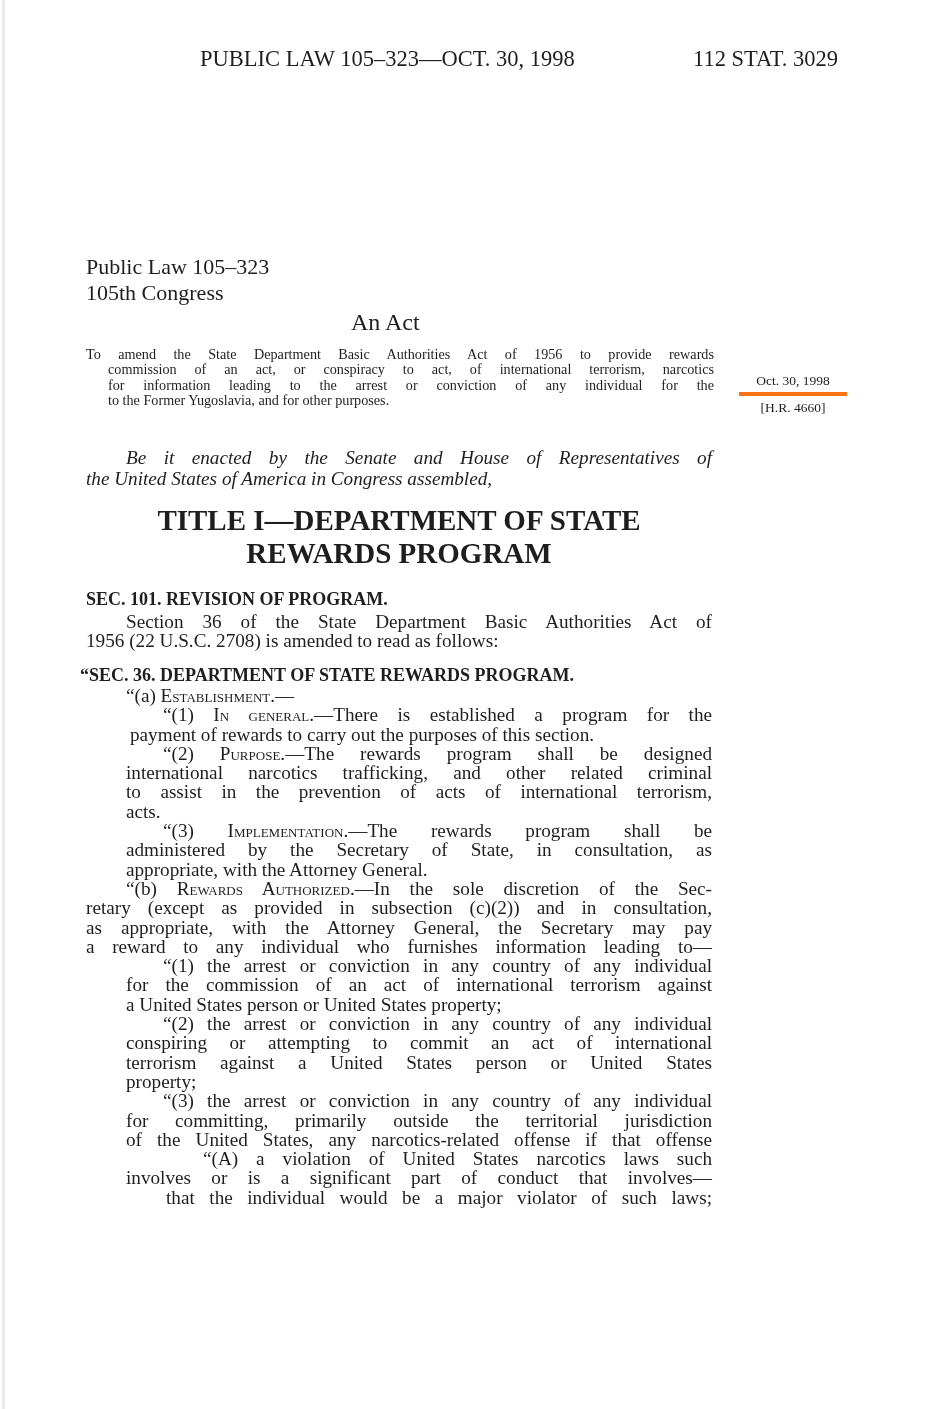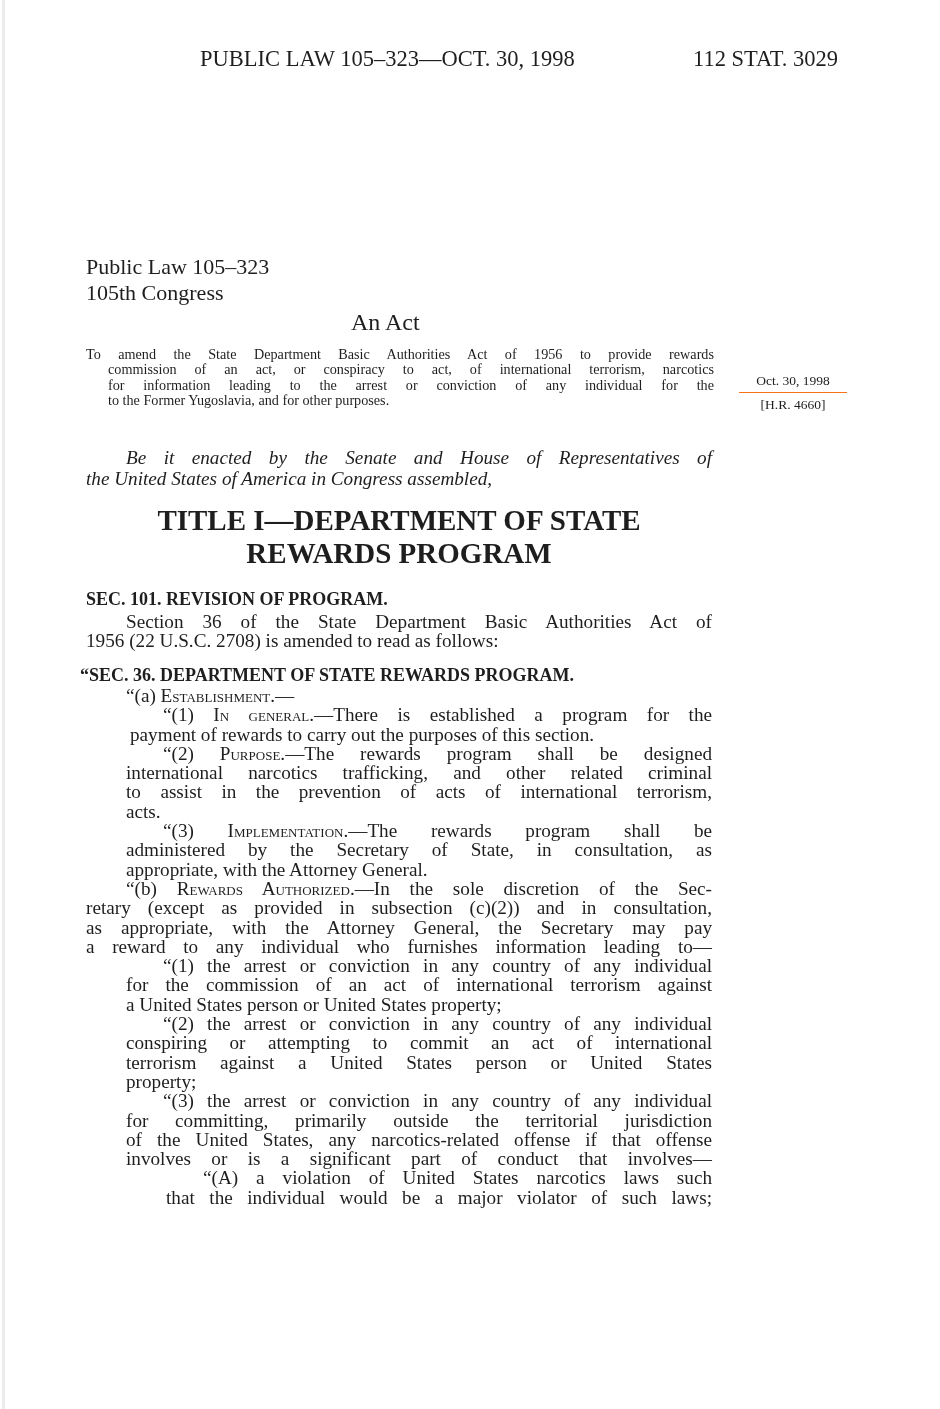--- a/index.html
+++ b/index.html
@@ -38,21 +38,21 @@
     text-align: justify;
   }
   .long-title .ln { display: block; white-space: nowrap; text-align-last: justify; }
   .long-title .ln.last { text-align-last: left; }
 
   .margin-note {
     position: absolute; left: 739px; top: 373px; width: 108px;
     font-size: 13.5px; text-align: center;
     font-family: "Liberation Serif", serif;
   }
-  .margin-note .date { padding-bottom: 3px; border-bottom: 1px solid #f97316; }
+  .margin-note .date { padding-bottom: 3px; border-bottom: 4px solid #f97316; }
   .margin-note .bill { padding-top: 4px; }
 
   .enacting {
     position: absolute; left: 86px; top: 448px; width: 626px;
     font-size: 19.2px; line-height: 20.5px; font-style: italic;
     font-family: "Liberation Serif", serif;
   }
   .enacting .ln { display: block; white-space: nowrap; }
   .enacting .l1 { padding-left: 40px; text-align-last: justify; text-align: justify; }
 
@@ -148,17 +148,17 @@
   <span class="ln last" style="padding-left:40px">a United States person or United States property;</span>
 
   <span class="ln" style="padding-left:77px">“(2) the arrest or conviction in any country of any individual</span>
   <span class="ln" style="padding-left:40px">conspiring or attempting to commit an act of international</span>
   <span class="ln" style="padding-left:40px">terrorism against a United States person or United States</span>
   <span class="ln last" style="padding-left:40px">property;</span>
 
   <span class="ln" style="padding-left:77px">“(3) the arrest or conviction in any country of any individual</span>
   <span class="ln" style="padding-left:40px">for committing, primarily outside the territorial jurisdiction</span>
   <span class="ln" style="padding-left:40px">of the United States, any narcotics-related offense if that offense</span>
+  <span class="ln" style="padding-left:117px">“(A) a violation of United States narcotics laws such</span>
+
   <span class="ln" style="padding-left:40px">involves or is a significant part of conduct that involves—</span>
-
-  <span class="ln" style="padding-left:117px">“(A) a violation of United States narcotics laws such</span>
   <span class="ln" style="padding-left:80px">that the individual would be a major violator of such laws;</span>
 </div>
 
 </body></html>

